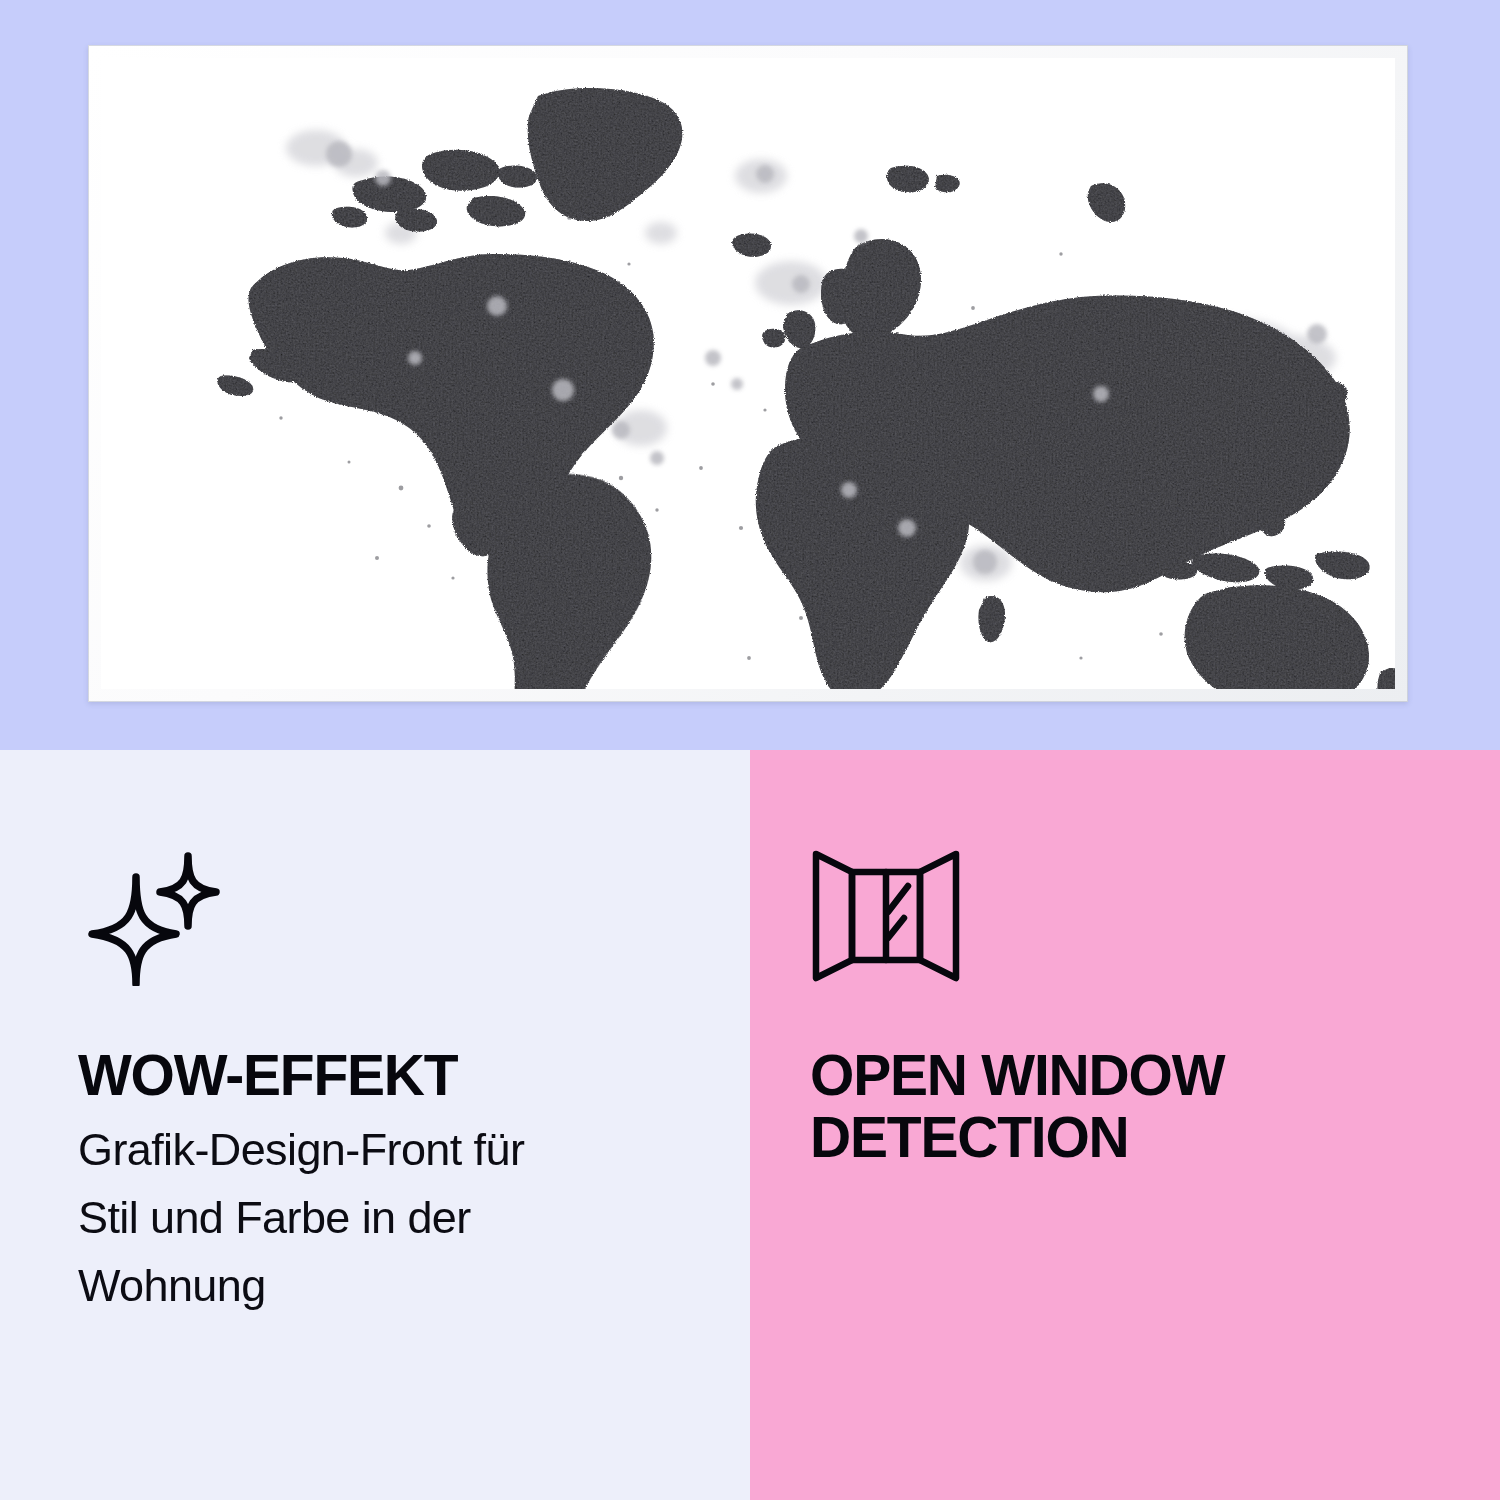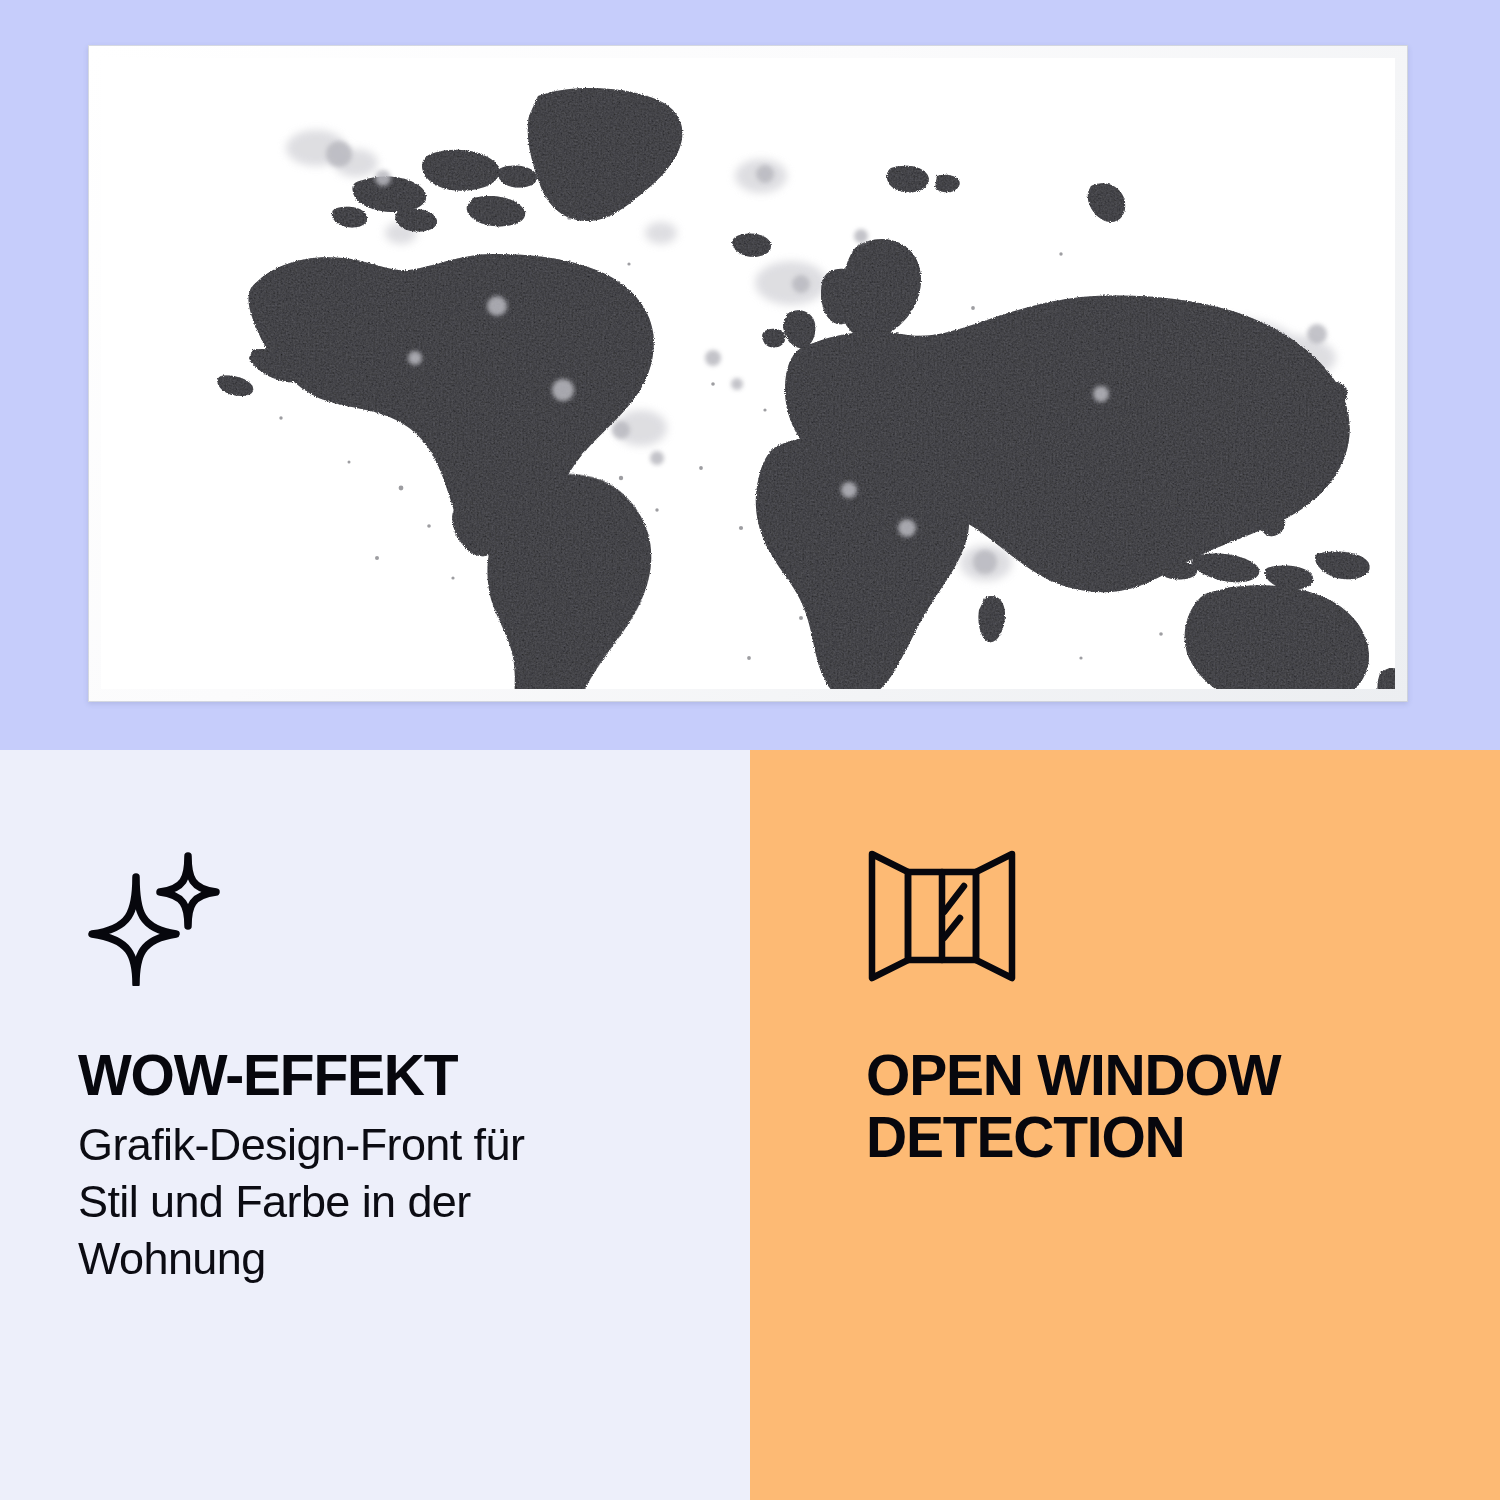--- a/index.html
+++ b/index.html
@@ -78,21 +78,21 @@
     display: flex;
   }
   .panel {
     width: 750px;
     height: 750px;
     box-sizing: border-box;
     padding: 96px 0 0 78px;
     position: relative;
   }
   .panel-left  { background: #edeffa; }
-  .panel-right { background: #fdba74; padding-left: 116px; }
+  .panel-right { background: #f9a8d4; padding-left: 60px; }
 
   .feature-icon {
     display: block;
     margin-bottom: 54px;
   }
 
   .feature-title {
     margin: 0;
     font-family: "Liberation Sans", sans-serif;
     font-weight: 700;
@@ -103,21 +103,21 @@
     max-width: 540px;
   }
   .panel-left .feature-title { margin-bottom: 10px; }
   .panel-right .feature-title { margin-bottom: 12px; }
 
   .feature-desc {
     margin: 0;
     font-family: "Liberation Sans", sans-serif;
     font-weight: 400;
     font-size: 45px;
-    line-height: 57px;
+    line-height: 68px;
     letter-spacing: -0.6px;
     color: #0c0c13;
     max-width: 500px;
   }
   .panel-right .feature-desc { max-width: 520px; }
 </style>
 </head>
 <body>
 
 <div id="page">

